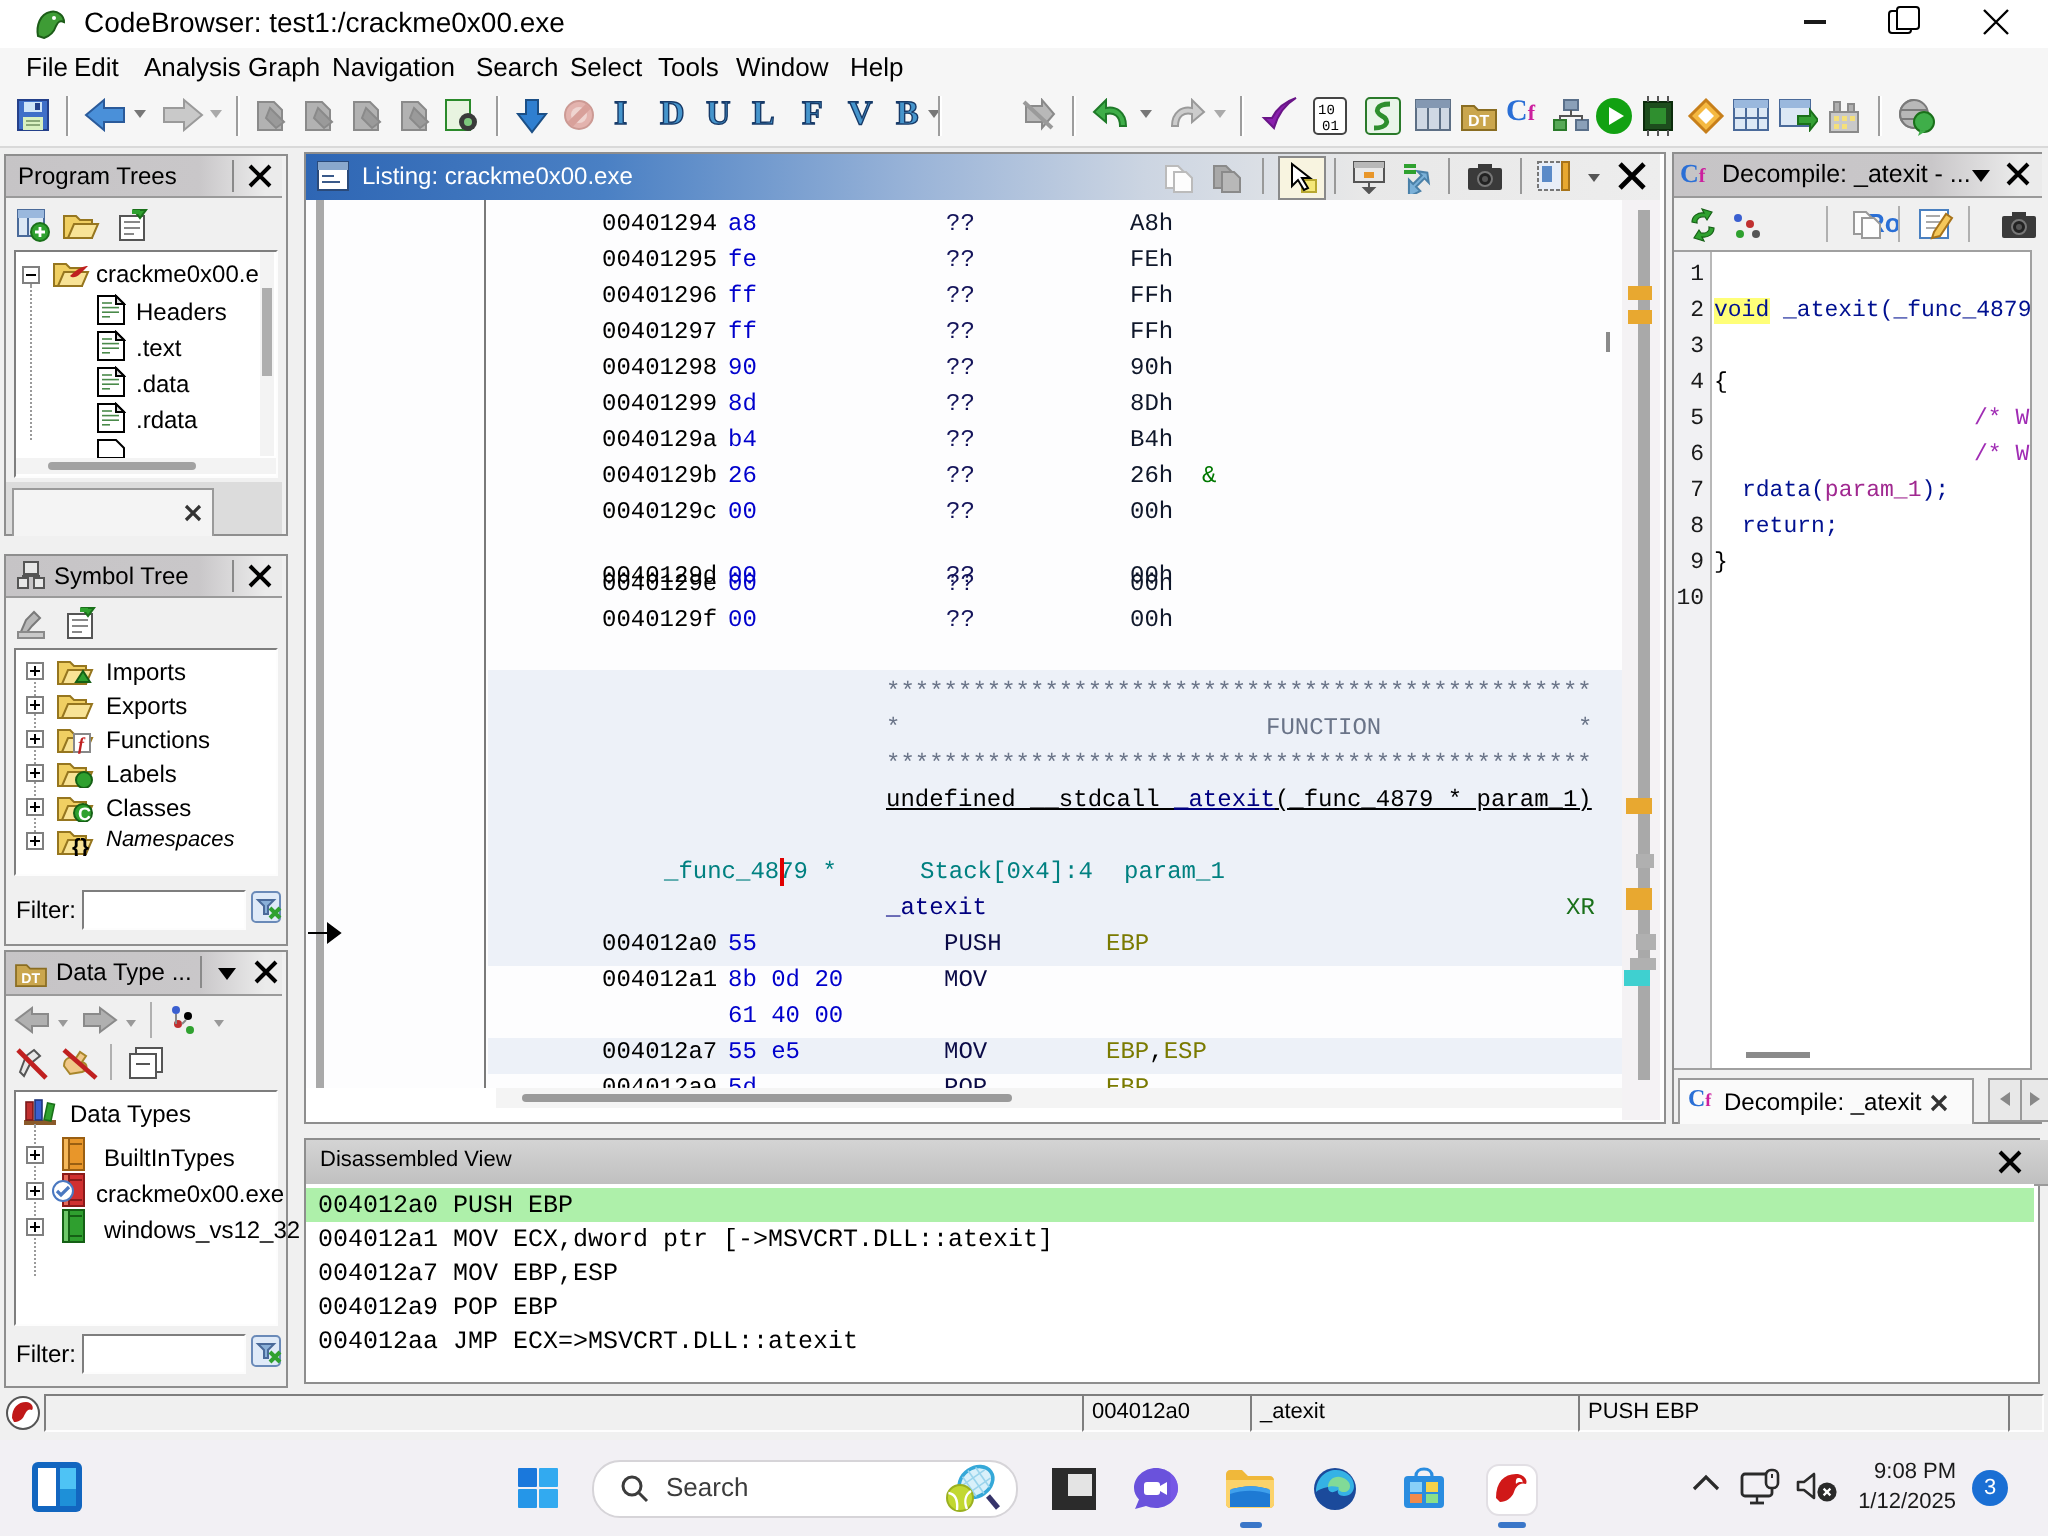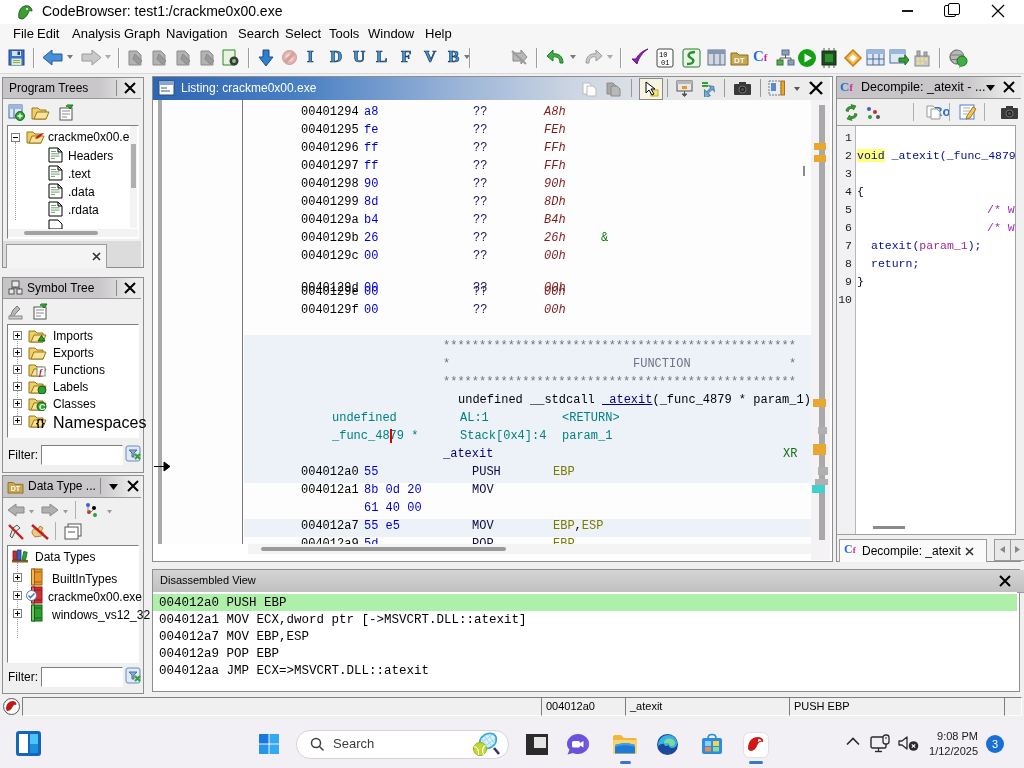--- a/index.html
+++ b/index.html
@@ -7,21 +7,21 @@
 #screen{position:relative;width:1024px;height:768px;background:#f0f0f0;overflow:hidden;}
 .ab{position:absolute;}
 .mono{font-family:"Liberation Mono",monospace;}
 .phead{background:linear-gradient(90deg,#c6c4c6 0%,#c9c7c9 70%,#ebebeb 94%);border-bottom:1px solid #9a9a9a;}
 .sunken{border:1px solid;border-color:#7e7e7e #fdfdfd #fdfdfd #7e7e7e;background:#fff;}
 .tsep{width:1px;background:#9d9d9d;border-right:1px solid #fff;}
 .lrow{position:absolute;left:0;width:677px;height:18px;white-space:pre;}
 .la{position:absolute;left:148px;color:#000;}
 .lb{position:absolute;left:211px;color:#0000cc;}
 .lq{position:absolute;left:320px;color:#14145a;}
-.lv{position:absolute;left:391px;color:#7f1d1d;font-style:italic;}
+.lv{position:absolute;left:412px;color:#0f172a;}
 .lm{position:absolute;left:319px;color:#0a0a46;}
 .reg{color:#7a7a00;}
 .teal{color:#008080;}
 .str{color:#6a7488;}
 .tint{background:#edf1f8;}
 .dln{position:absolute;left:0;width:15px;text-align:right;color:#1a1a1a;}
 .dcode{position:absolute;white-space:pre;}
 </style>
 </head>
 <body>
@@ -428,21 +428,21 @@
     <svg class="ab" style="left:5px;top:91px" width="9" height="9" viewBox="0 0 9 9">
             <rect x="0.5" y="0.5" width="8" height="8" fill="#fff" stroke="#808080"></rect>
             <line x1="2" y1="4.5" x2="7" y2="4.5" stroke="#000"></line>
             <line x1="4.5" y1="2" x2="4.5" y2="7" stroke="#000"></line>
           </svg>
     <svg class="ab" style="left:20px;top:88px" width="19" height="15" viewBox="0 0 19 15">
             <path d="M1 14 L1 3 L7 3 L9 5 L15 5 L15 14 Z" fill="#f0cf62" stroke="#96761f"></path>
             <path d="M3 14 L6 7 L18 7 L15 14 Z" fill="#f8e396" stroke="#96761f"></path>
             <text x="8" y="14" font-size="11" font-weight="bold" fill="#000" font-family="Liberation Sans">{}</text>
           </svg>
-    <span class="ab" style="left:45px;top:89px;font-size:16px;">Namespaces</span>
+    <span class="ab" style="left:45px;top:89px;font-size:11px;font-style:italic;">Namespaces</span>
   </div>
   <span class="ab" style="left:5px;top:170px;font-size:12px;">Filter:</span>
   <div class="ab sunken" style="left:38px;top:167px;width:80px;height:18px;"></div>
   <svg class="ab" style="left:122px;top:166px" width="17" height="19" viewBox="0 0 17 19">
           <rect x="1" y="2" width="14" height="15" rx="2" fill="#dfeaf8" stroke="#6a8ab8"></rect>
           <path d="M4 6 L12 6 L9 9 L9 13 L7 13 L7 9 Z" fill="#8ab0d8" stroke="#4a6a9a"></path>
           <path d="M10 10 L15 15 M15 10 L10 15" stroke="#2fa12f" stroke-width="2"></path>
         </svg>
 </div>
 
@@ -638,22 +638,21 @@
     <div class="lrow" style="top:95px;"><span class="la">00401299</span><span class="lb">8d</span><span class="lq">??</span><span class="lv">8Dh</span></div>
     <div class="lrow" style="top:113px;"><span class="la">0040129a</span><span class="lb">b4</span><span class="lq">??</span><span class="lv">B4h</span></div>
     <div class="lrow" style="top:131px;"><span class="la">0040129b</span><span class="lb">26</span><span class="lq">??</span><span class="lv">26h</span><span class="ab" style="left:448px;color:#007800;">&amp;</span></div>
     <div class="lrow" style="top:149px;"><span class="la">0040129c</span><span class="lb">00</span><span class="lq">??</span><span class="lv">00h</span></div>
     <div class="lrow" style="top:167px;margin-top:14px;"><span class="la">0040129d</span><span class="lb">00</span><span class="lq">??</span><span class="lv">00h</span></div>
     <div class="lrow" style="top:185px;"><span class="la">0040129e</span><span class="lb">00</span><span class="lq">??</span><span class="lv">00h</span></div>
     <div class="lrow" style="top:203px;"><span class="la">0040129f</span><span class="lb">00</span><span class="lq">??</span><span class="lv">00h</span></div>
     <div class="lrow" style="top:239px;"><span class="ab str" style="left:290px;">*************************************************</span></div>
     <div class="lrow" style="top:257px;"><span class="ab str" style="left:290px;">*</span><span class="ab str" style="left:480px;">FUNCTION</span><span class="ab str" style="left:636px;">*</span></div>
     <div class="lrow" style="top:275px;"><span class="ab str" style="left:290px;">*************************************************</span></div>
-    <div class="lrow" style="top:293px;"><span class="ab" style="left:305px;color:#000;">undefined __stdcall <span style="color:#000080;text-decoration:underline;">_atexit</span>(_func_4879 * param_1)</span></div>
-    <div class="lrow" style="top:311px;"><span class="ab teal" style="left:179px;">undefined</span><span class="ab teal" style="left:307px;">AL:1</span><span class="ab teal" style="left:409px;">&lt;RETURN&gt;</span></div>
+    <div class="lrow" style="top:293px;"><span class="ab" style="left:290px;color:#000;text-decoration:underline;">undefined __stdcall <span style="color:#000080;text-decoration:underline;">_atexit</span>(_func_4879 * param_1)</span></div>
     <div class="lrow" style="top:329px;"><span class="ab teal" style="left:179px;">_func_4879 *</span><span class="ab teal" style="left:307px;">Stack[0x4]:4</span><span class="ab teal" style="left:409px;">param_1</span><span class="ab" style="left:237px;top:0;width:1.5px;height:14px;background:#e00000;"></span></div>
     <div class="lrow" style="top:347px;"><span class="ab" style="left:290px;color:#000080;">_atexit</span><span class="ab" style="left:630px;color:#1a701a;">XR</span></div>
     <div class="lrow" style="top:365px;"><span class="la">004012a0</span><span class="lb">55</span><span class="lm">PUSH</span><span class="ab" style="left:400px;"><span class="reg">EBP</span></span></div>
     <div class="lrow" style="top:383px;"><span class="la">004012a1</span><span class="lb">8b 0d 20</span><span class="lm">MOV</span></div>
     <div class="lrow" style="top:401px;"><span class="lb">61 40 00</span></div>
     <div class="lrow" style="top:419px;"><span class="la">004012a7</span><span class="lb">55 e5</span><span class="lm">MOV</span><span class="ab" style="left:400px;"><span class="reg">EBP</span><span style="color:#000;">,</span><span class="reg">ESP</span></span></div>
     <div class="lrow" style="top:437px;"><span class="la">004012a9</span><span class="lb">5d</span><span class="lm">POP</span><span class="ab" style="left:400px;"><span class="reg">EBP</span></span></div>
   </div>
 
   <div class="ab" style="left:658px;top:23px;width:19px;height:460px;background:#f4f2f4;">
@@ -735,21 +734,21 @@
       <div class="ab" style="top:77px;width:178px;">
               <span class="dln">5</span>
               <span class="dcode" style="left:150px;color:#a02cb4;">/* W</span>
             </div>
       <div class="ab" style="top:95px;width:178px;">
               <span class="dln">6</span>
               <span class="dcode" style="left:150px;color:#a02cb4;">/* W</span>
             </div>
       <div class="ab" style="top:113px;width:178px;">
               <span class="dln">7</span>
-              <span class="dcode" style="left:34px;"><span style="color:#001090;">atexit</span><span style="color:#001090;">(</span><span style="color:#a02890;">param_1</span><span style="color:#001090;">);</span></span>
+              <span class="dcode" style="left:34px;"><span style="color:#001090;">rdata</span><span style="color:#001090;">(</span><span style="color:#a02890;">param_1</span><span style="color:#001090;">);</span></span>
             </div>
       <div class="ab" style="top:131px;width:178px;">
               <span class="dln">8</span>
               <span class="dcode" style="left:34px;"><span style="color:#001090;">return</span><span style="color:#001090;">;</span></span>
             </div>
       <div class="ab" style="top:149px;width:178px;">
               <span class="dln">9</span>
               <span class="dcode" style="left:20px;color:#000;">}</span>
             </div>
       <div class="ab" style="top:167px;width:178px;">

